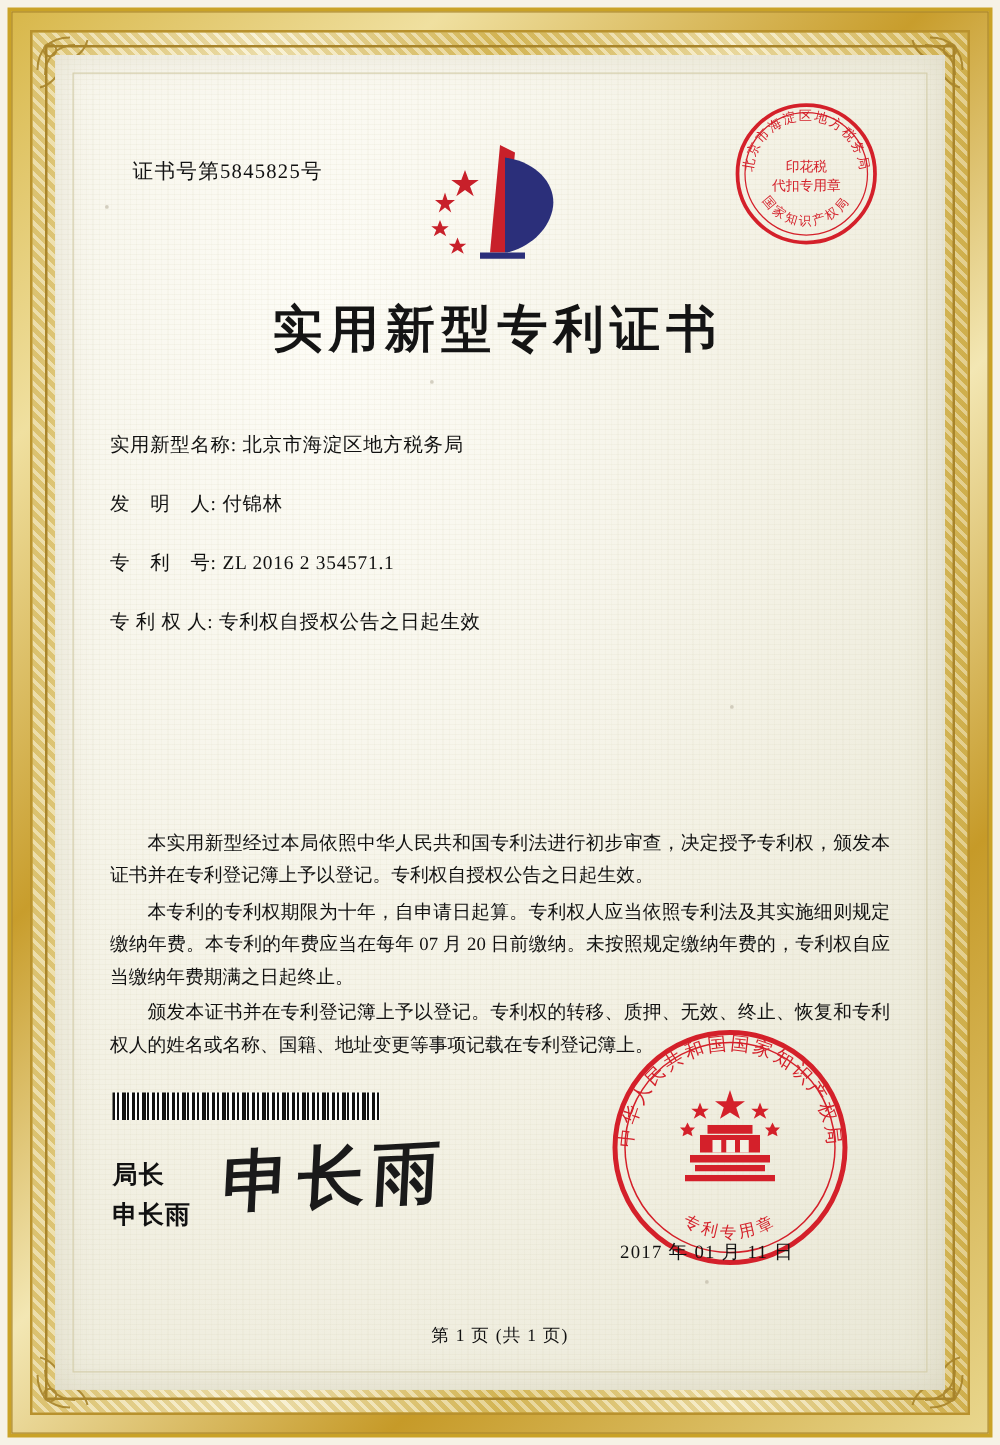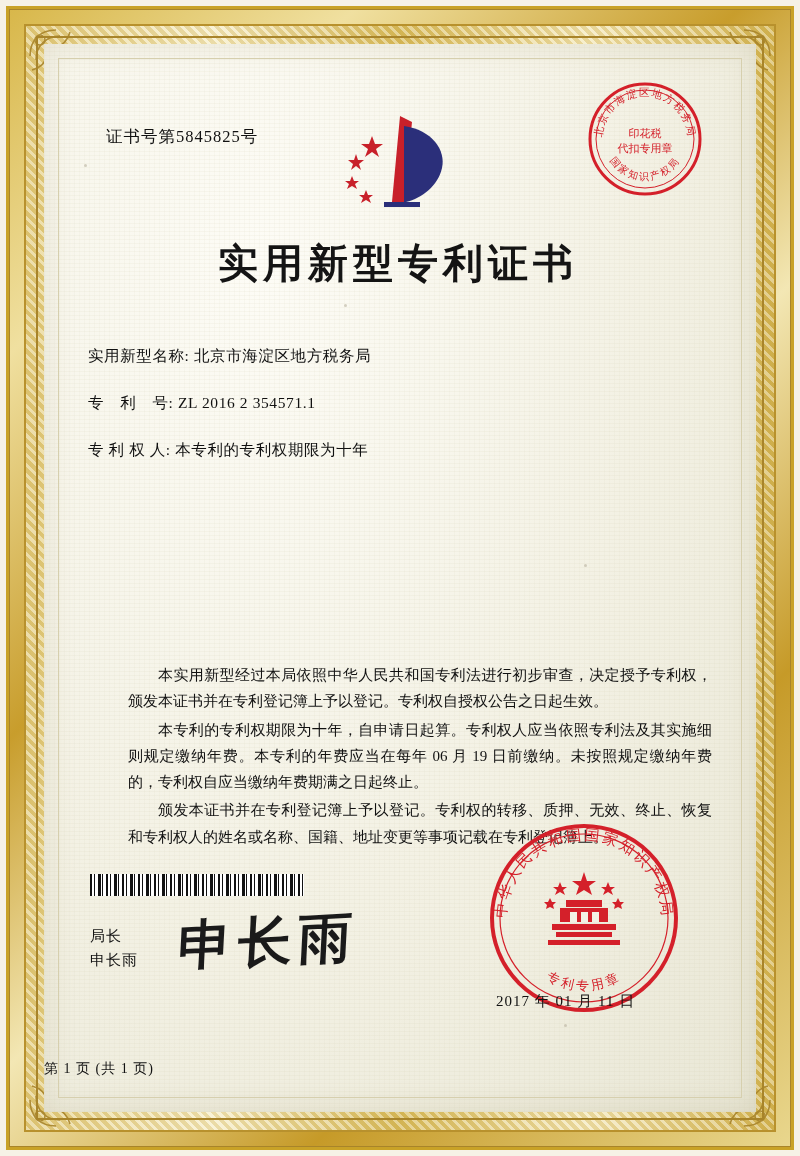--- a/index.html
+++ b/index.html
@@ -120,21 +120,20 @@
   .field .val { display: inline; }
   .paragraphs {
     position: absolute;
     left: 44px;
     right: 44px;
     top: 618px;
     font-size: 15px;
     line-height: 1.75;
     color: #111;
     text-align: justify;
-    margin-left: 40px;
   }
   .paragraphs p {
     margin: 0 0 2px 0;
     text-indent: 2em;
   }
   .barcode {
     position: absolute;
     left: 46px;
     top: 830px;
     width: 214px;
@@ -144,24 +143,25 @@
       #111 0px, #111 2px, #fff 2px, #fff 4px,
       #111 4px, #111 5px, #fff 5px, #fff 8px,
       #111 8px, #111 11px, #fff 11px, #fff 12px,
       #111 12px, #111 13px, #fff 13px, #fff 16px
     );
   }
   .signature-block {
     position: absolute;
     left: 46px;
     top: 880px;
-    font-size: 15px;
+    font-size: 20px;
     line-height: 1.6;
     color: #111;
     letter-spacing: 1px;
+    font-weight: bold;
   }
   .handwriting {
     position: absolute;
     left: 134px;
     top: 862px;
     font-size: 54px;
     font-family: "DejaVu Serif", serif;
     color: #1a1a1a;
     letter-spacing: 6px;
     transform: rotate(-3deg) skewX(-6deg);
@@ -172,21 +172,21 @@
     left: 452px;
     top: 948px;
     font-size: 15px;
     color: #111;
     letter-spacing: 1px;
   }
   .footer {
     position: absolute;
     left: 0; right: 0;
     bottom: 34px;
-    text-align: left;
+    text-align: center;
     font-size: 14px;
     color: #111;
     letter-spacing: 1px;
   }
   
   .stamp-small {
     position: absolute;
     right: 52px;
     top: 36px;
     width: 118px;
@@ -305,32 +305,36 @@
     </div>
 
     <div class="title">实用新型专利证书</div>
 
     <div class="fields">
       <div class="field">
         <span class="lbl">实用新型名称:</span>
         <span class="val">北京市海淀区地方税务局</span>
       </div>
       <div class="field">
+        <span class="lbl">发　明　人:</span>
+        <span class="val">付锦林</span>
+      </div>
+      <div class="field">
         <span class="lbl">专　利　号:</span>
         <span class="val">ZL 2016 2 354571.1</span>
       </div>
       <div class="field">
         <span class="lbl">专 利 权 人:</span>
-        <span class="val">本专利的专利权期限为十年</span>
+        <span class="val">专利权自授权公告之日起生效</span>
       </div>
     </div>
 
     <div class="paragraphs">
       <p>本实用新型经过本局依照中华人民共和国专利法进行初步审查，决定授予专利权，颁发本证书并在专利登记簿上予以登记。专利权自授权公告之日起生效。</p>
-      <p>本专利的专利权期限为十年，自申请日起算。专利权人应当依照专利法及其实施细则规定缴纳年费。本专利的年费应当在每年 06 月 19 日前缴纳。未按照规定缴纳年费的，专利权自应当缴纳年费期满之日起终止。</p>
+      <p>本专利的专利权期限为十年，自申请日起算。专利权人应当依照专利法及其实施细则规定缴纳年费。本专利的年费应当在每年 07 月 20 日前缴纳。未按照规定缴纳年费的，专利权自应当缴纳年费期满之日起终止。</p>
       <p>颁发本证书并在专利登记簿上予以登记。专利权的转移、质押、无效、终止、恢复和专利权人的姓名或名称、国籍、地址变更等事项记载在专利登记簿上。</p>
     </div>
 
     <div class="barcode"></div>
 
     <div class="signature-block">
       <div>局长</div>
       <div>申长雨</div>
     </div>
     <div class="handwriting">申长雨</div>

